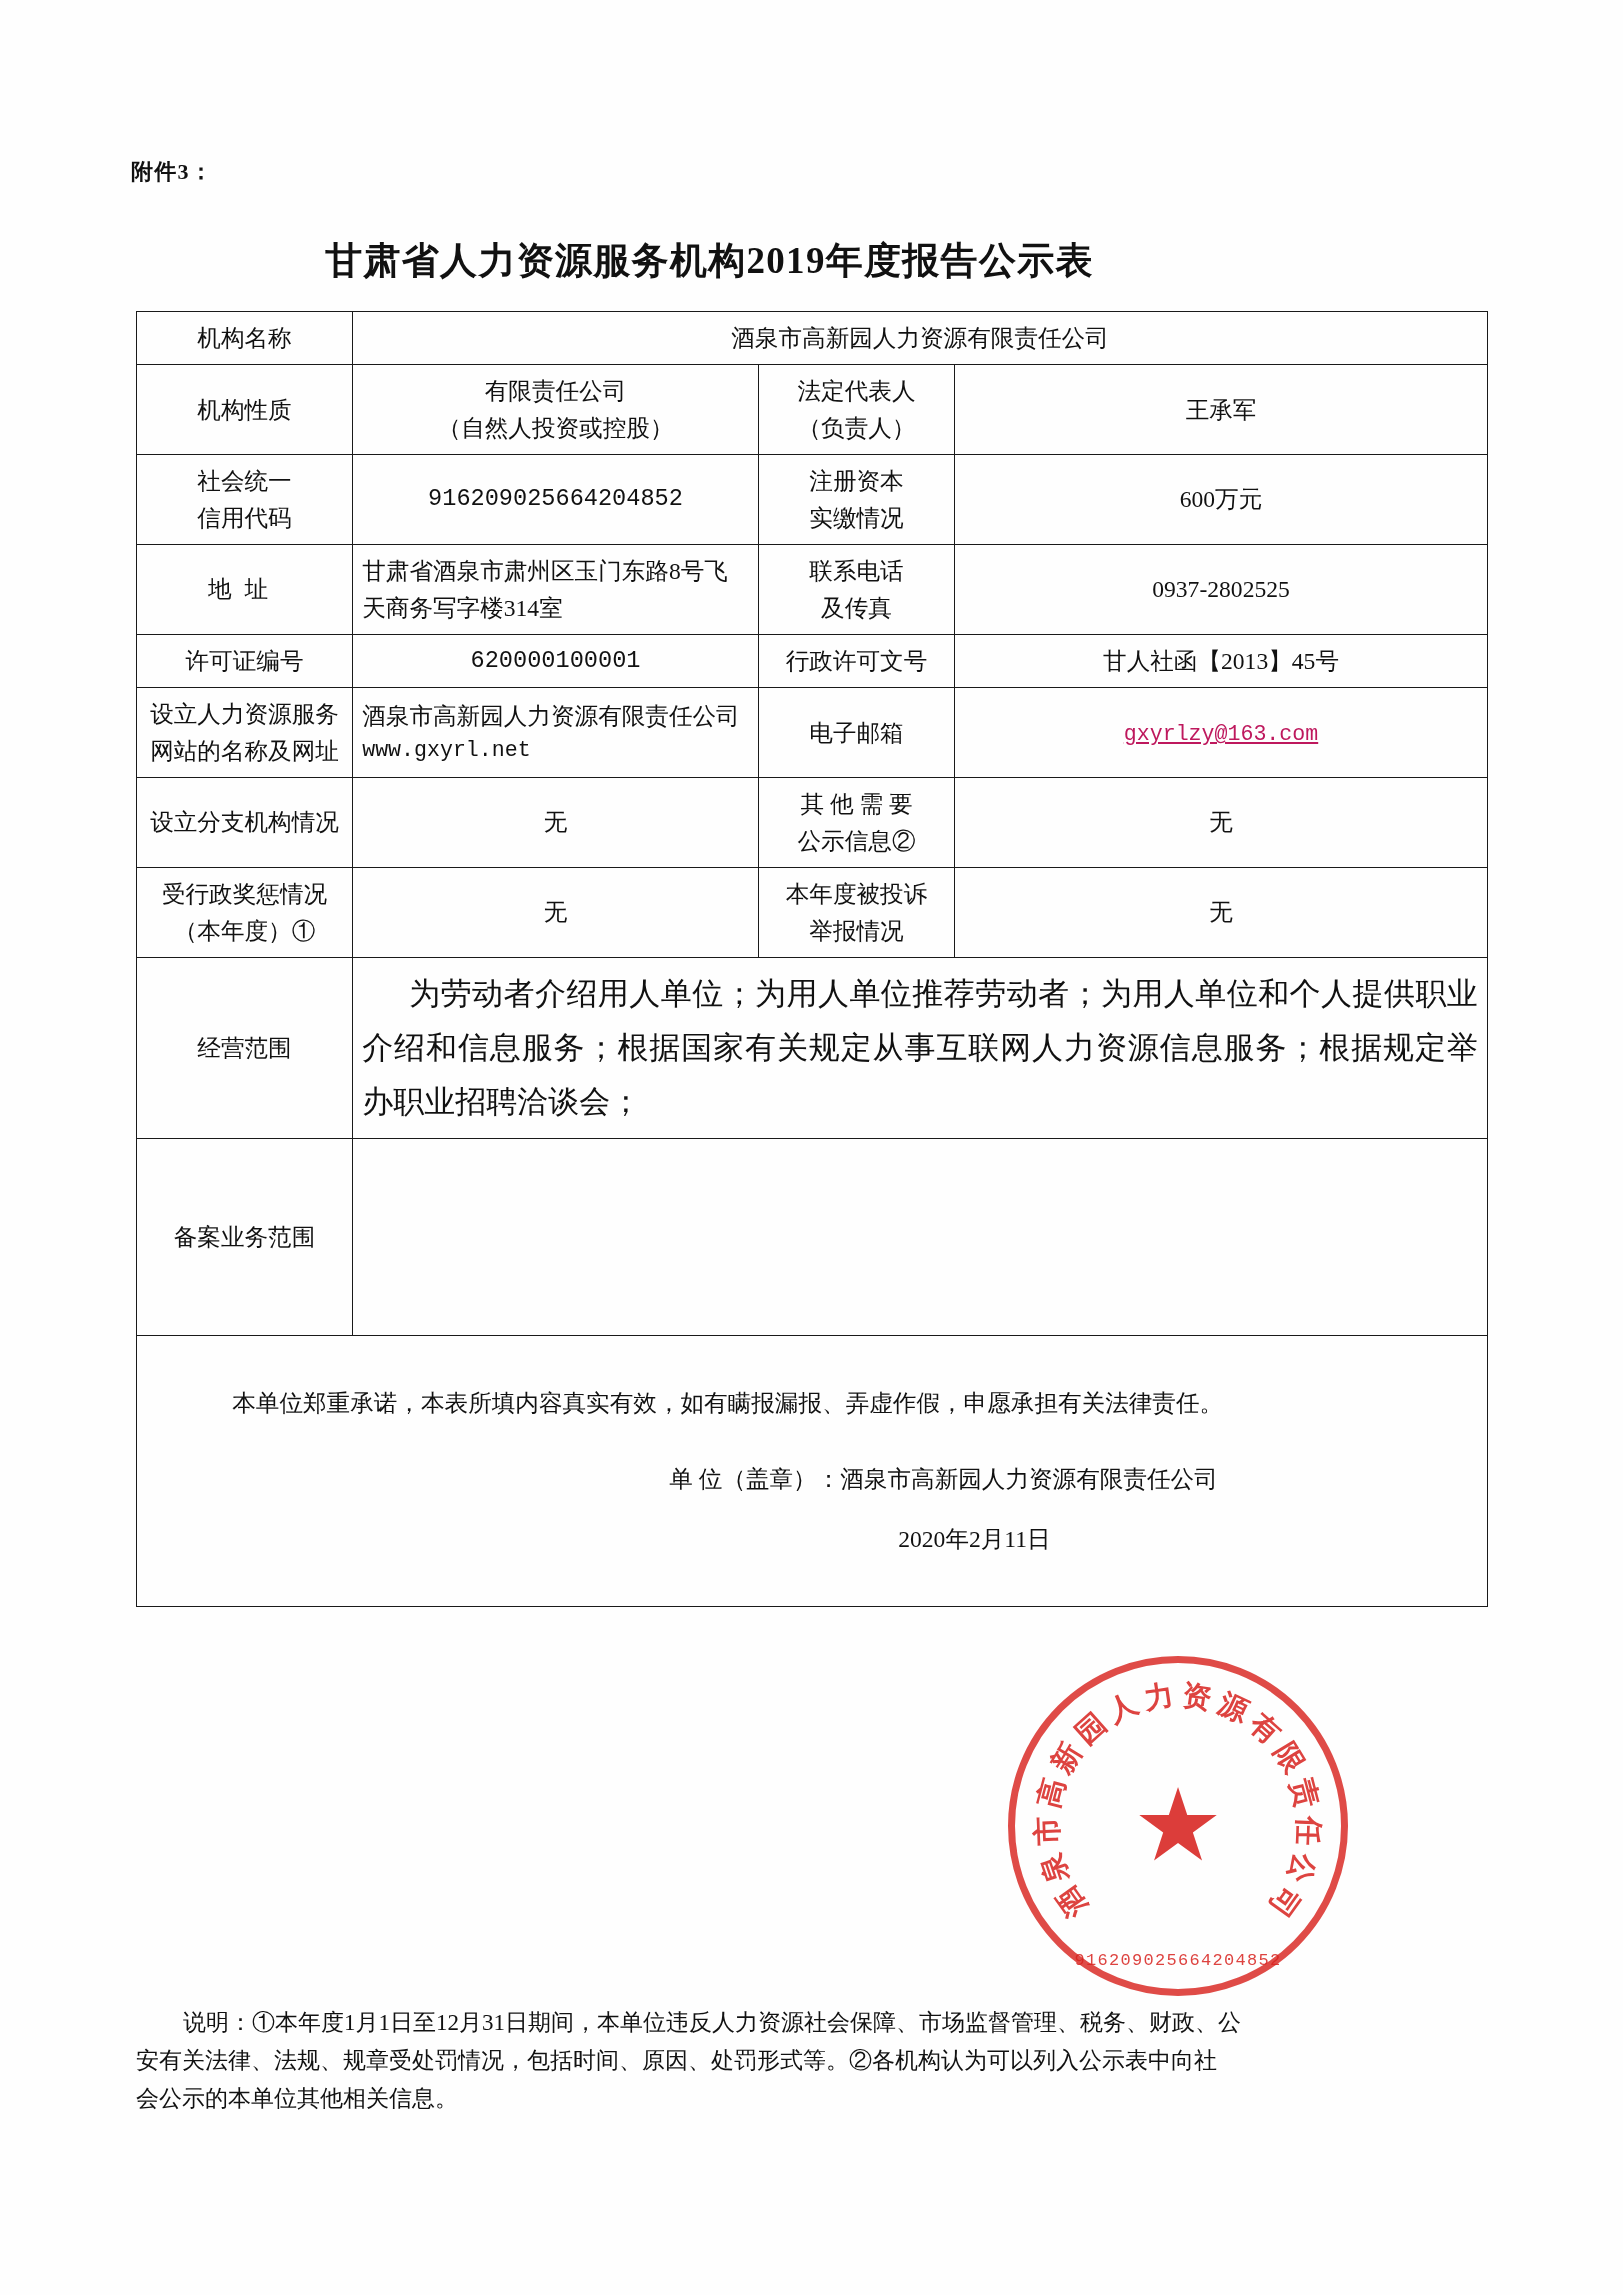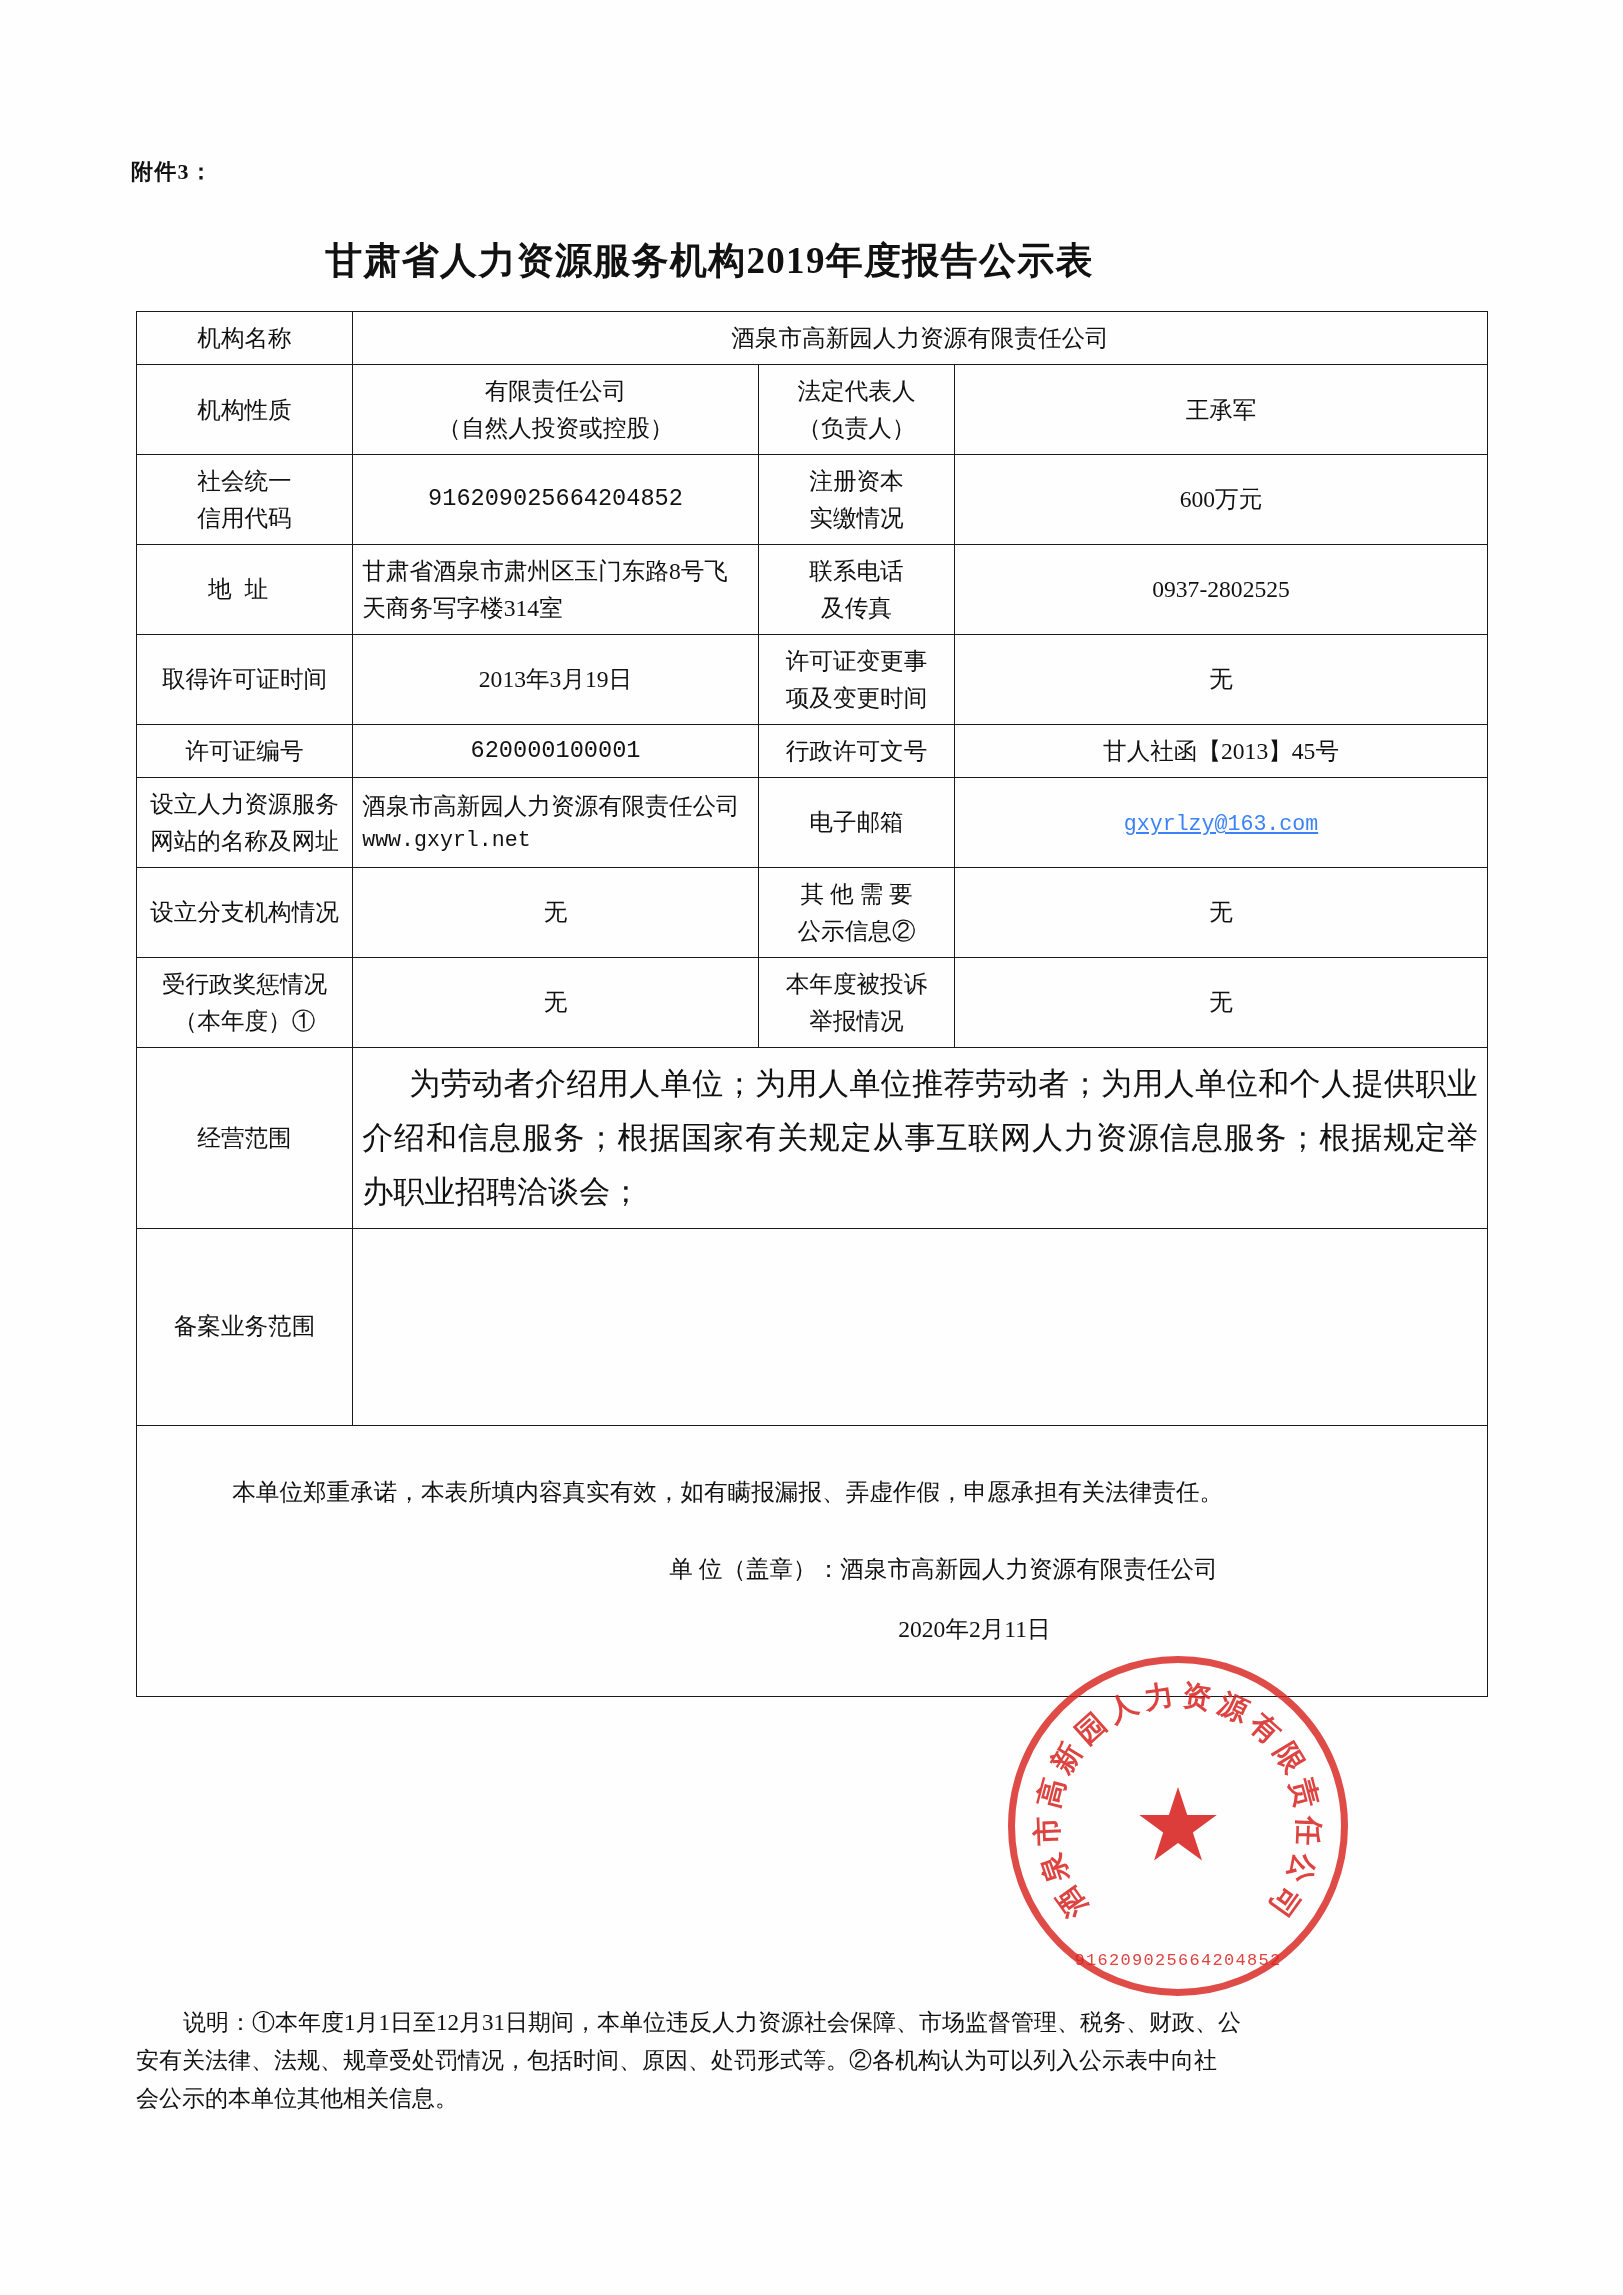--- a/index.html
+++ b/index.html
@@ -63,21 +63,21 @@
   .ctr { text-align: center; }
   .lft { text-align: left; }
   .mono {
     font-family: "Liberation Mono", "DejaVu Sans Mono", monospace;
     font-size: 21.6px;
   }
   .email {
     font-family: "Liberation Mono", "DejaVu Sans Mono", monospace;
     font-size: 21.6px;
     text-decoration: underline;
-    color: #3b82f6;
+    color: #be185d;
   }
   .spread {
     letter-spacing: 13px;
     padding-left: 13px;
   }
   .tall-scope { height: 164px; vertical-align: middle; }
   .tall-record { height: 180px; vertical-align: middle; }
   .scope-text {
     text-indent: 47px;
     text-align: justify;
@@ -230,29 +230,20 @@
       <tr>
         <td class="lbl spread">地址</td>
         <td class="lft">甘肃省酒泉市肃州区玉门东路8号飞天商务写字楼314室</td>
         <td class="lbl">
           <div>联系电话</div>
           <div>及传真</div>
         </td>
         <td class="ctr">0937-2802525</td>
       </tr>
 
-      <tr>
-        <td class="lbl">取得许可证时间</td>
-        <td class="ctr">2013年3月19日</td>
-        <td class="lbl">
-          <div>许可证变更事</div>
-          <div>项及变更时间</div>
-        </td>
-        <td class="ctr">无</td>
-      </tr>
 
       <tr>
         <td class="lbl">许可证编号</td>
         <td class="ctr mono">620000100001</td>
         <td class="lbl">行政许可文号</td>
         <td class="ctr">甘人社函【2013】45号</td>
       </tr>
 
       <tr>
         <td class="lbl">

